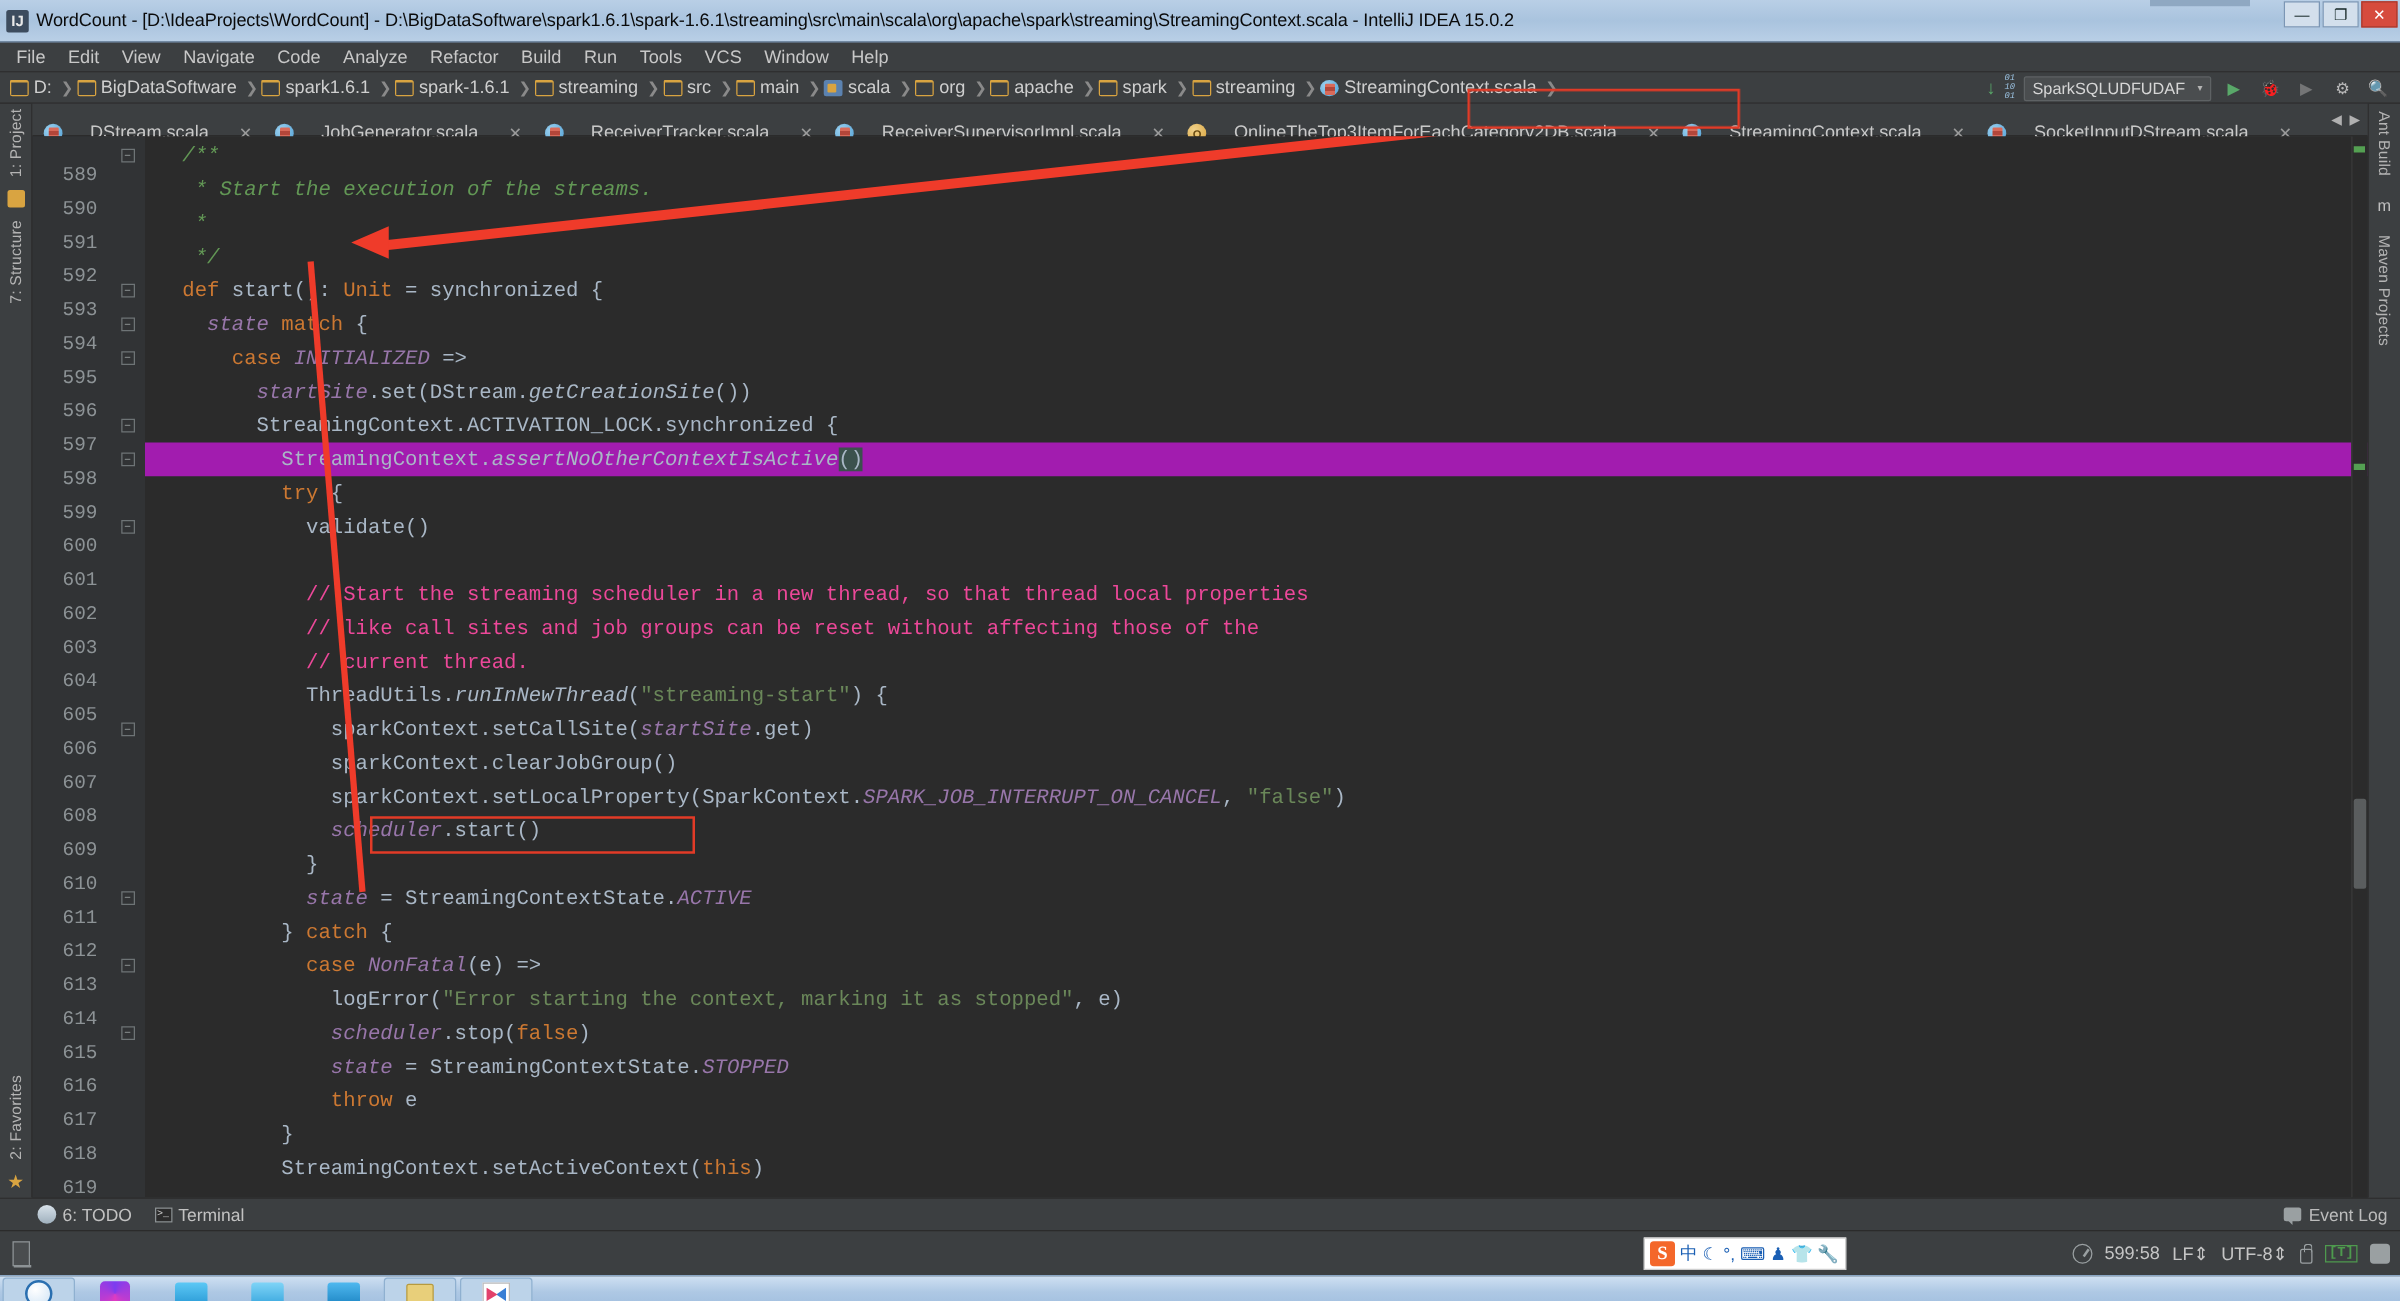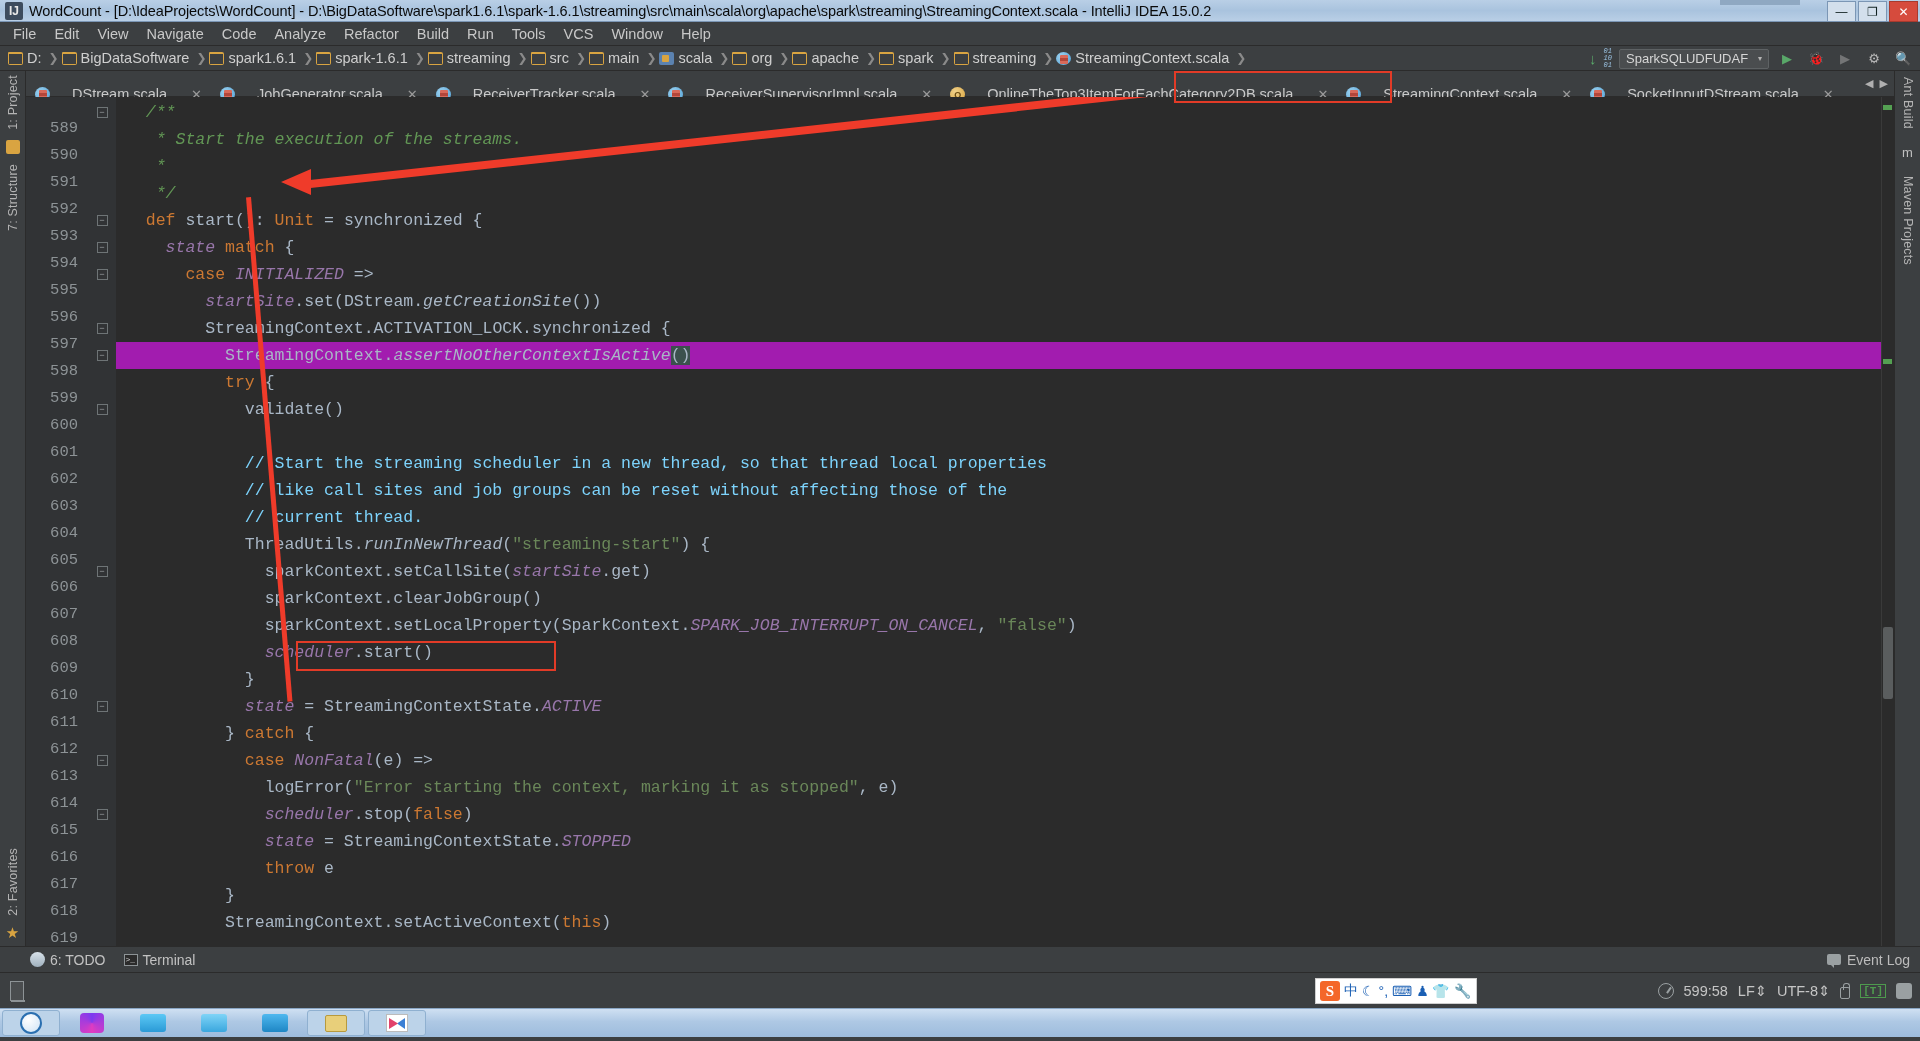--- a/index.html
+++ b/index.html
@@ -1,21 +1,21 @@
 <!DOCTYPE html>
 <html><head>
 <meta charset="utf-8">
 <style>
   * { box-sizing: border-box; margin:0; padding:0; }
   html,body { width:1920px; height:1041px; overflow:hidden; background:#3c3f41;
     font-family:"Liberation Sans", sans-serif; }
 
   
   .titlebar{
-    height:22px; width:100%;
+    height:34px; width:100%;
     background:linear-gradient(to bottom,#b9cfe6,#a9c3de 50%,#b9cfe6);
     display:flex; align-items:center; position:relative;
     border-bottom:1px solid #7b96b5;
   }
   .tb-logo{ width:18px; height:18px; margin-left:5px; margin-right:6px;
     background:#3d4c5e; color:#e8e8e8; font-size:12px; font-weight:bold;
     display:flex; align-items:center; justify-content:center; border-radius:2px;}
   .tb-title{ font-size:14.5px; color:#0a0a0a; white-space:nowrap; letter-spacing:-0.1px;}
   .tb-btns{ position:absolute; right:2px; top:1px; display:flex; gap:2px; }
   .tb-btn{ width:29px; height:21px; background:#d3dfec; border:1px solid #7b96b5;
@@ -99,21 +99,21 @@
   .fmark{ width:11px;height:11px;border:1px solid #6e7476; color:#9aa0a2;
     font-size:9px; line-height:9px; display:flex;align-items:center;justify-content:center;
     background:#313335;}
   .codearea{ flex:1; position:relative; padding-top:2px; overflow:hidden;}
   .cline{ height:27px; line-height:27px; font-size:16.5px; white-space:pre;
     font-family:"Liberation Mono", monospace; padding-left:10px; color:#a9b7c6;}
   .cline.hl{ background:#a21caf; }
 
   
   .kw{color:#cc7832;} .cmt{color:#629755; font-style:italic;}
-  .cmt2{color:#7dd3fc;} .tag{color:#629755; font-style:italic; text-decoration:underline; font-weight:bold;}
+  .cmt2{color:#ec4899;} .tag{color:#629755; font-style:italic; text-decoration:underline; font-weight:bold;}
   .str{color:#6a8759;}
   .fld{color:#9876aa; font-style:italic;} .stat{color:#9876aa; font-style:italic;}
   .mth{color:#a9b7c6; font-style:italic;} .id{color:#a9b7c6;} .lit{color:#cc7832;} .bracehl{background:#3b514d;}
 
   
   .vscroll{ position:absolute; right:0; top:0; width:13px; height:100%;
     background:#2b2b2b; border-left:1px solid #3a3a3a;}
   .vthumb{ position:absolute; right:1px; width:10px; background:#5a5d5e; border-radius:2px;}
   .mark-green{ position:absolute; right:2px; width:9px;height:5px; background:#54a052;}
 

